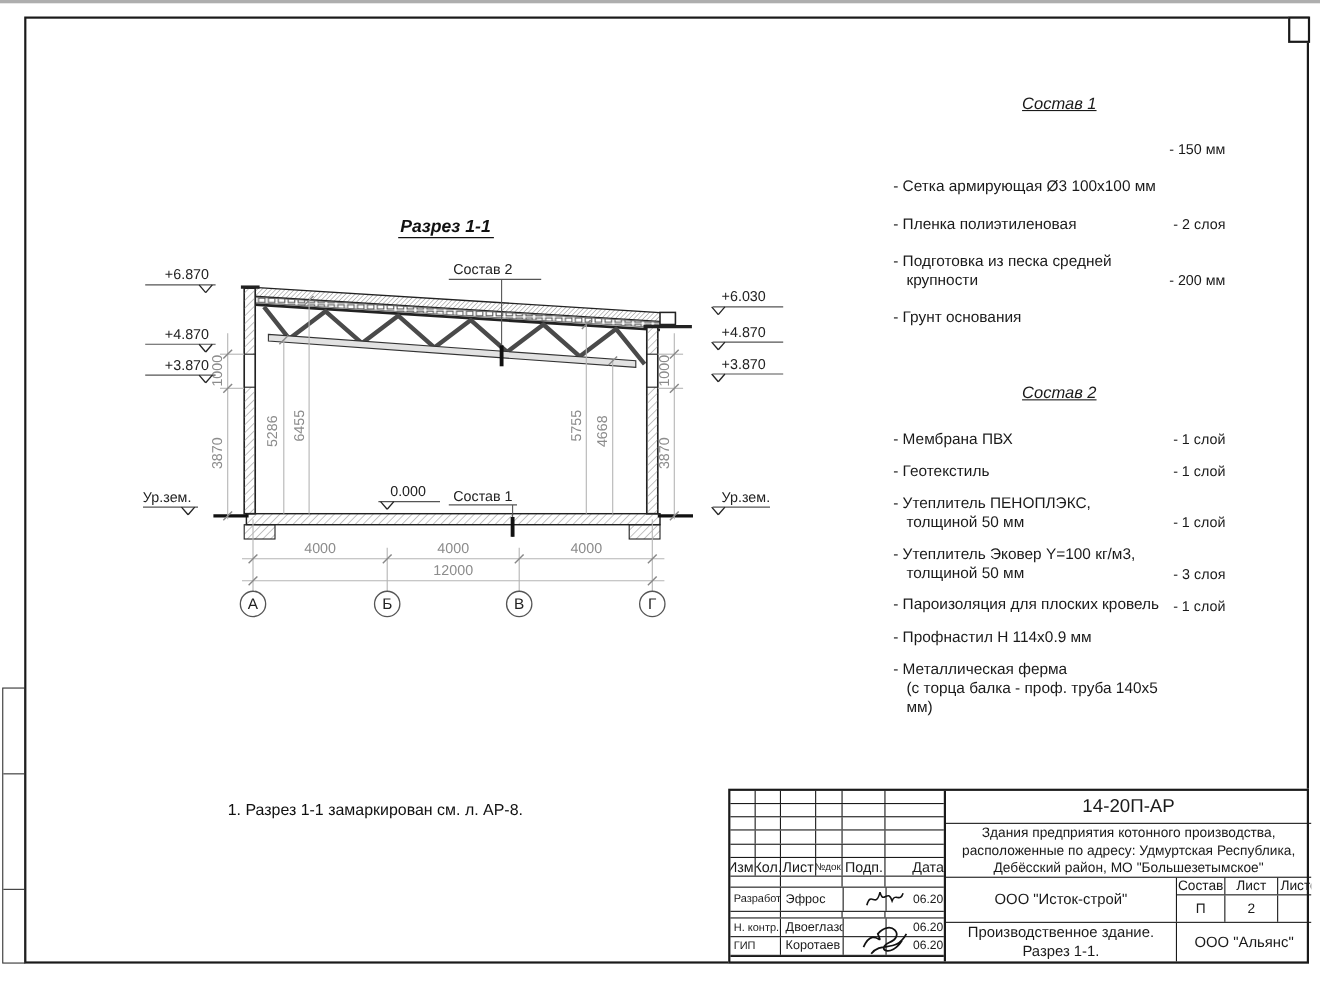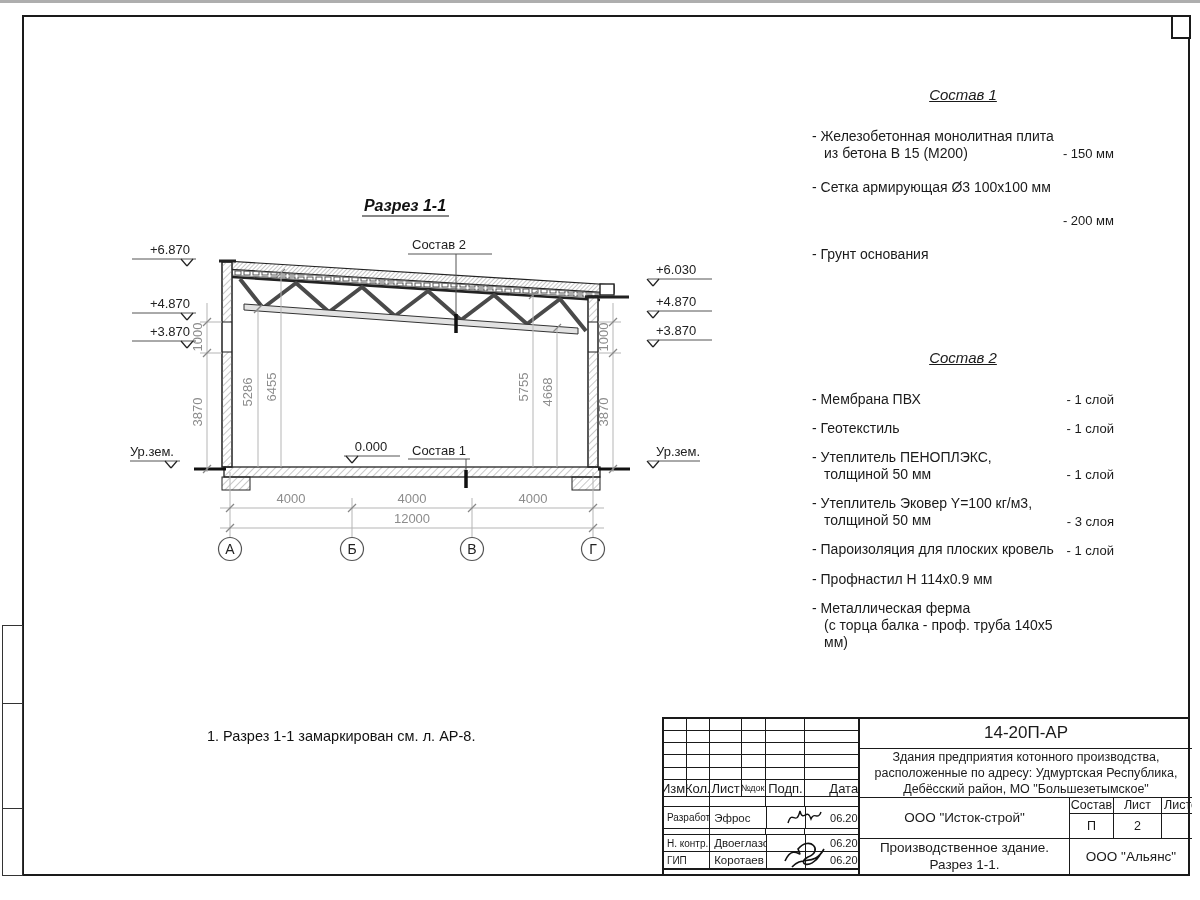--- a/index.html
+++ b/index.html
@@ -277,29 +277,33 @@
       <text class="axis-letter" x="472" y="554" text-anchor="middle">В</text>
       <text class="axis-letter" x="593" y="554" text-anchor="middle">Г</text>
     </g>
 
     <text class="note-txt" x="207" y="741" text-anchor="start">1. Разрез 1-1 замаркирован см. л. АР-8.</text>
   </svg>
 
   <div class="abs sostav s1" style="left:812px;top:86px;">
     <div class="sostav-title">Состав 1</div>
     <div class="srow">
-      <div class="item-text">- Железобетонная  монолитная плита
-из бетона В 15 (М200)</div>
       <div class="item-val">- 150 мм</div>
     </div>
     <div class="srow">
       <div class="item-text">- Сетка армирующая Ø3 100х100 мм</div>
       <div class="item-val"></div>
     </div>
     <div class="srow">
+      <div class="item-text">- Пленка полиэтиленовая</div>
+      <div class="item-val">-  2 слоя</div>
+    </div>
+    <div class="srow">
+      <div class="item-text">- Подготовка из песка средней
+крупности</div>
       <div class="item-val">- 200 мм</div>
     </div>
     <div class="srow">
       <div class="item-text">- Грунт основания</div>
       <div class="item-val"></div>
     </div>
   </div>
 
   <div class="abs sostav s2" style="left:812px;top:349px;">
     <div class="sostav-title">Состав 2</div>

